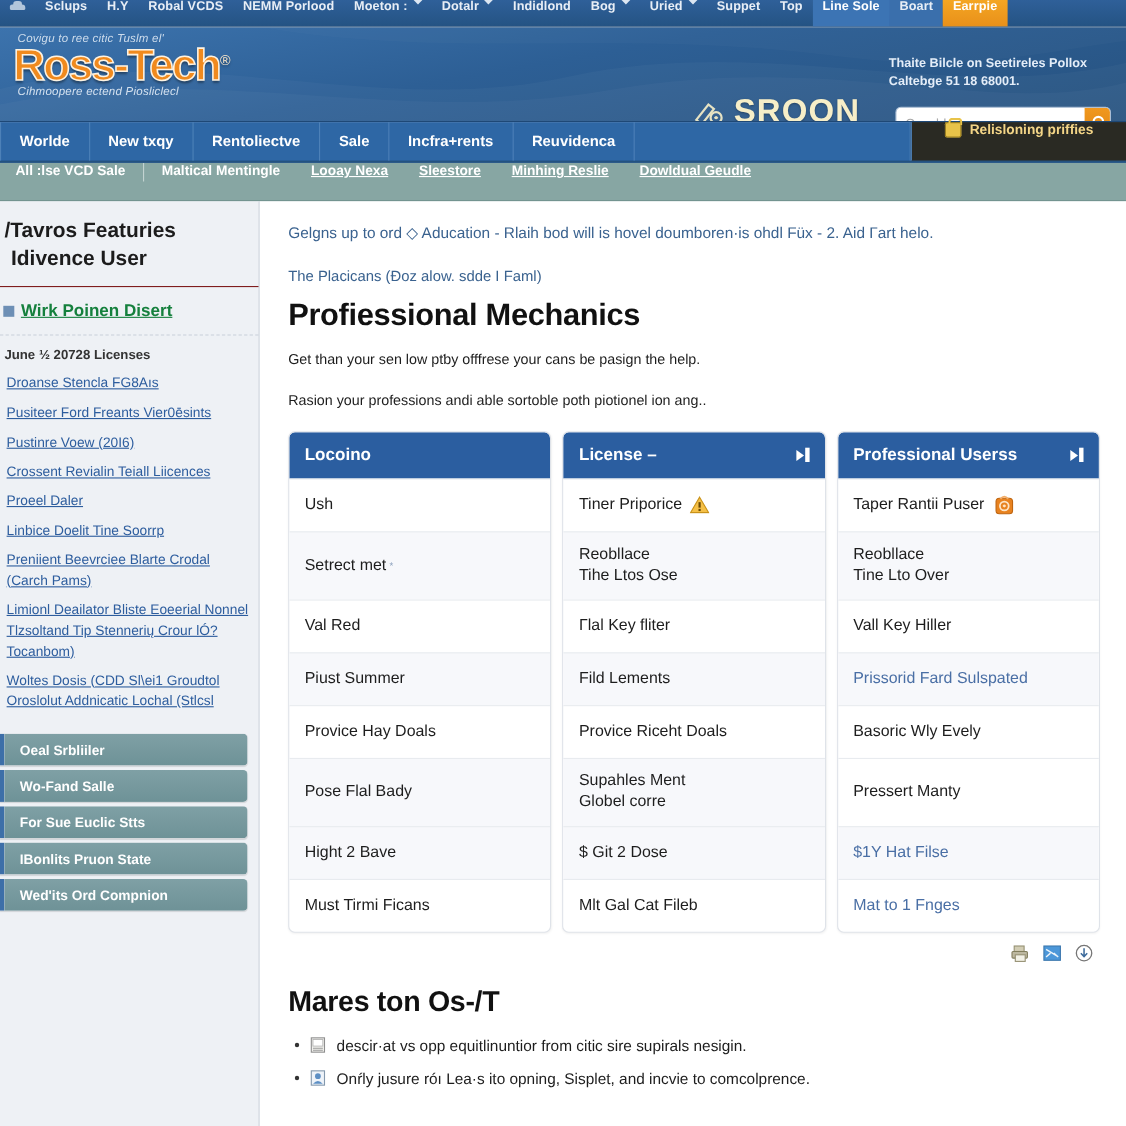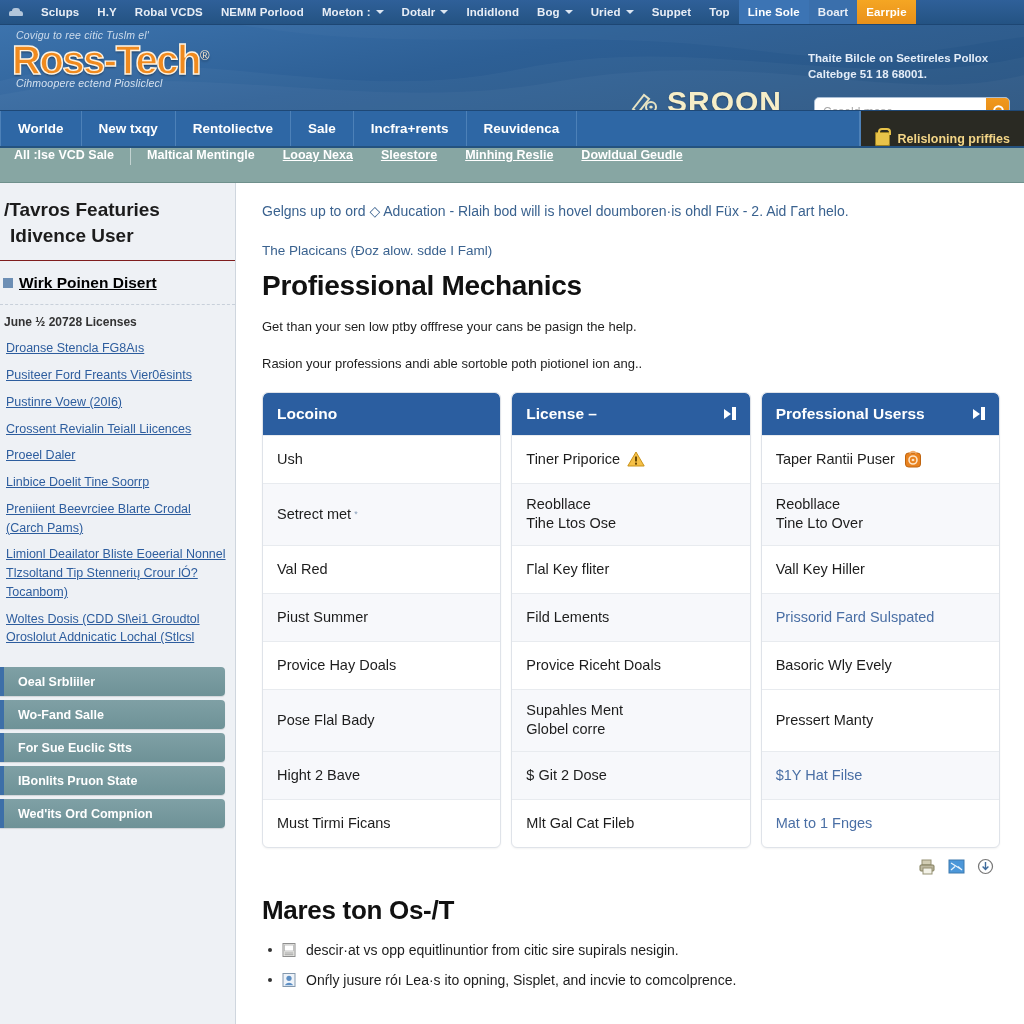--- a/index.html
+++ b/index.html
@@ -14,21 +14,21 @@
 
   
   .topnav{
     height:25px;width:100%;
     background:linear-gradient(#2f6099,#245383);
     display:flex;align-items:stretch;
     border-bottom:1px solid #1d4673;
     font-size:11.5px;font-weight:bold;color:#e8eef6;
   }
   .topnav .tn{
-    display:flex;align-items:center;padding:0 9px;white-space:nowrap;
+    display:flex;padding:0 9px;white-space:nowrap;
     letter-spacing:.1px;
   }
   .topnav .tn .car{display:inline-block;width:14px;height:11px;position:relative;opacity:.85;}
   .topnav .tn .car:before{
     content:"";position:absolute;left:0;bottom:2px;width:14px;height:5px;
     background:#cbd9e8;border-radius:2px 3px 1px 1px;
   }
   .topnav .tn .car:after{
     content:"";position:absolute;left:3px;bottom:6px;width:8px;height:4px;
     background:#cbd9e8;border-radius:3px 3px 0 0;
@@ -102,22 +102,22 @@
     border-bottom:2px solid #24527f;position:relative;
   }
   .mainnav .mn{
     display:flex;align-items:center;padding:0 17px;color:#fff;
     font-size:13.5px;font-weight:bold;white-space:nowrap;
     border-right:1px solid #4d81b8;
   }
   .mainnav .mn:first-child{border-left:1px solid #4d81b8;}
   .mainnav .spacer{flex:1;border-right:1px solid #4d81b8;}
   .mainnav .pill{
-    display:flex;align-items:flex-end;gap:7px;background:#2a2a23;color:#f3d587;
-    padding:0 14px;font-size:12.5px;font-weight:bold;
+    display:flex;align-items:flex-start;gap:7px;background:#2a2a23;color:#f3d587;
+    padding:0 30px;font-size:12.5px;font-weight:bold;
     border-left:1px solid #4d81b8;
   }
   .mainnav .pill .cart{
     width:15px;height:14px;background:#e8c349;border-radius:2px;position:relative;
     box-shadow:inset 0 0 0 1px #9a7f20;
   }
   .mainnav .pill .cart:after{
     content:"";position:absolute;left:3px;top:-4px;width:9px;height:5px;
     border:2px solid #e8c349;border-bottom:0;border-radius:4px 4px 0 0;
   }
@@ -143,21 +143,21 @@
     border-right:1px solid #cfd6de;padding:0;position:relative;
   }
   .sb-head{padding:14px 10px 12px 4px;border-bottom:1px solid #7f1d1d;}
   .sb-head .h1{font-size:19px;font-weight:bold;color:#1c1c1c;line-height:1.35;}
   .sb-head .h2{font-size:19px;font-weight:bold;color:#1c1c1c;line-height:1.35;padding-left:6px;}
   .sb-top-link{
     display:flex;align-items:center;gap:5px;padding:13px 8px 12px 2px;
     border-bottom:1px dashed #c8d0da;
   }
   .sb-top-link .lbl{
-    font-size:15.5px;font-weight:bold;color:#000000;text-decoration:underline;
+    font-size:15.5px;font-weight:bold;color:#15803d;text-decoration:underline;
   }
   .sb-sec-title{
     font-size:12px;font-weight:bold;color:#333;padding:10px 8px 6px 4px;
   }
   .sb-links{padding:0 6px 8px 4px;}
   .sb-links a{
     display:block;font-size:12.5px;color:#2d5d9e;text-decoration:underline;
     line-height:1.5;padding:4px 2px;
   }
   .sb-buttons{padding:8px 6px 8px 0;}

